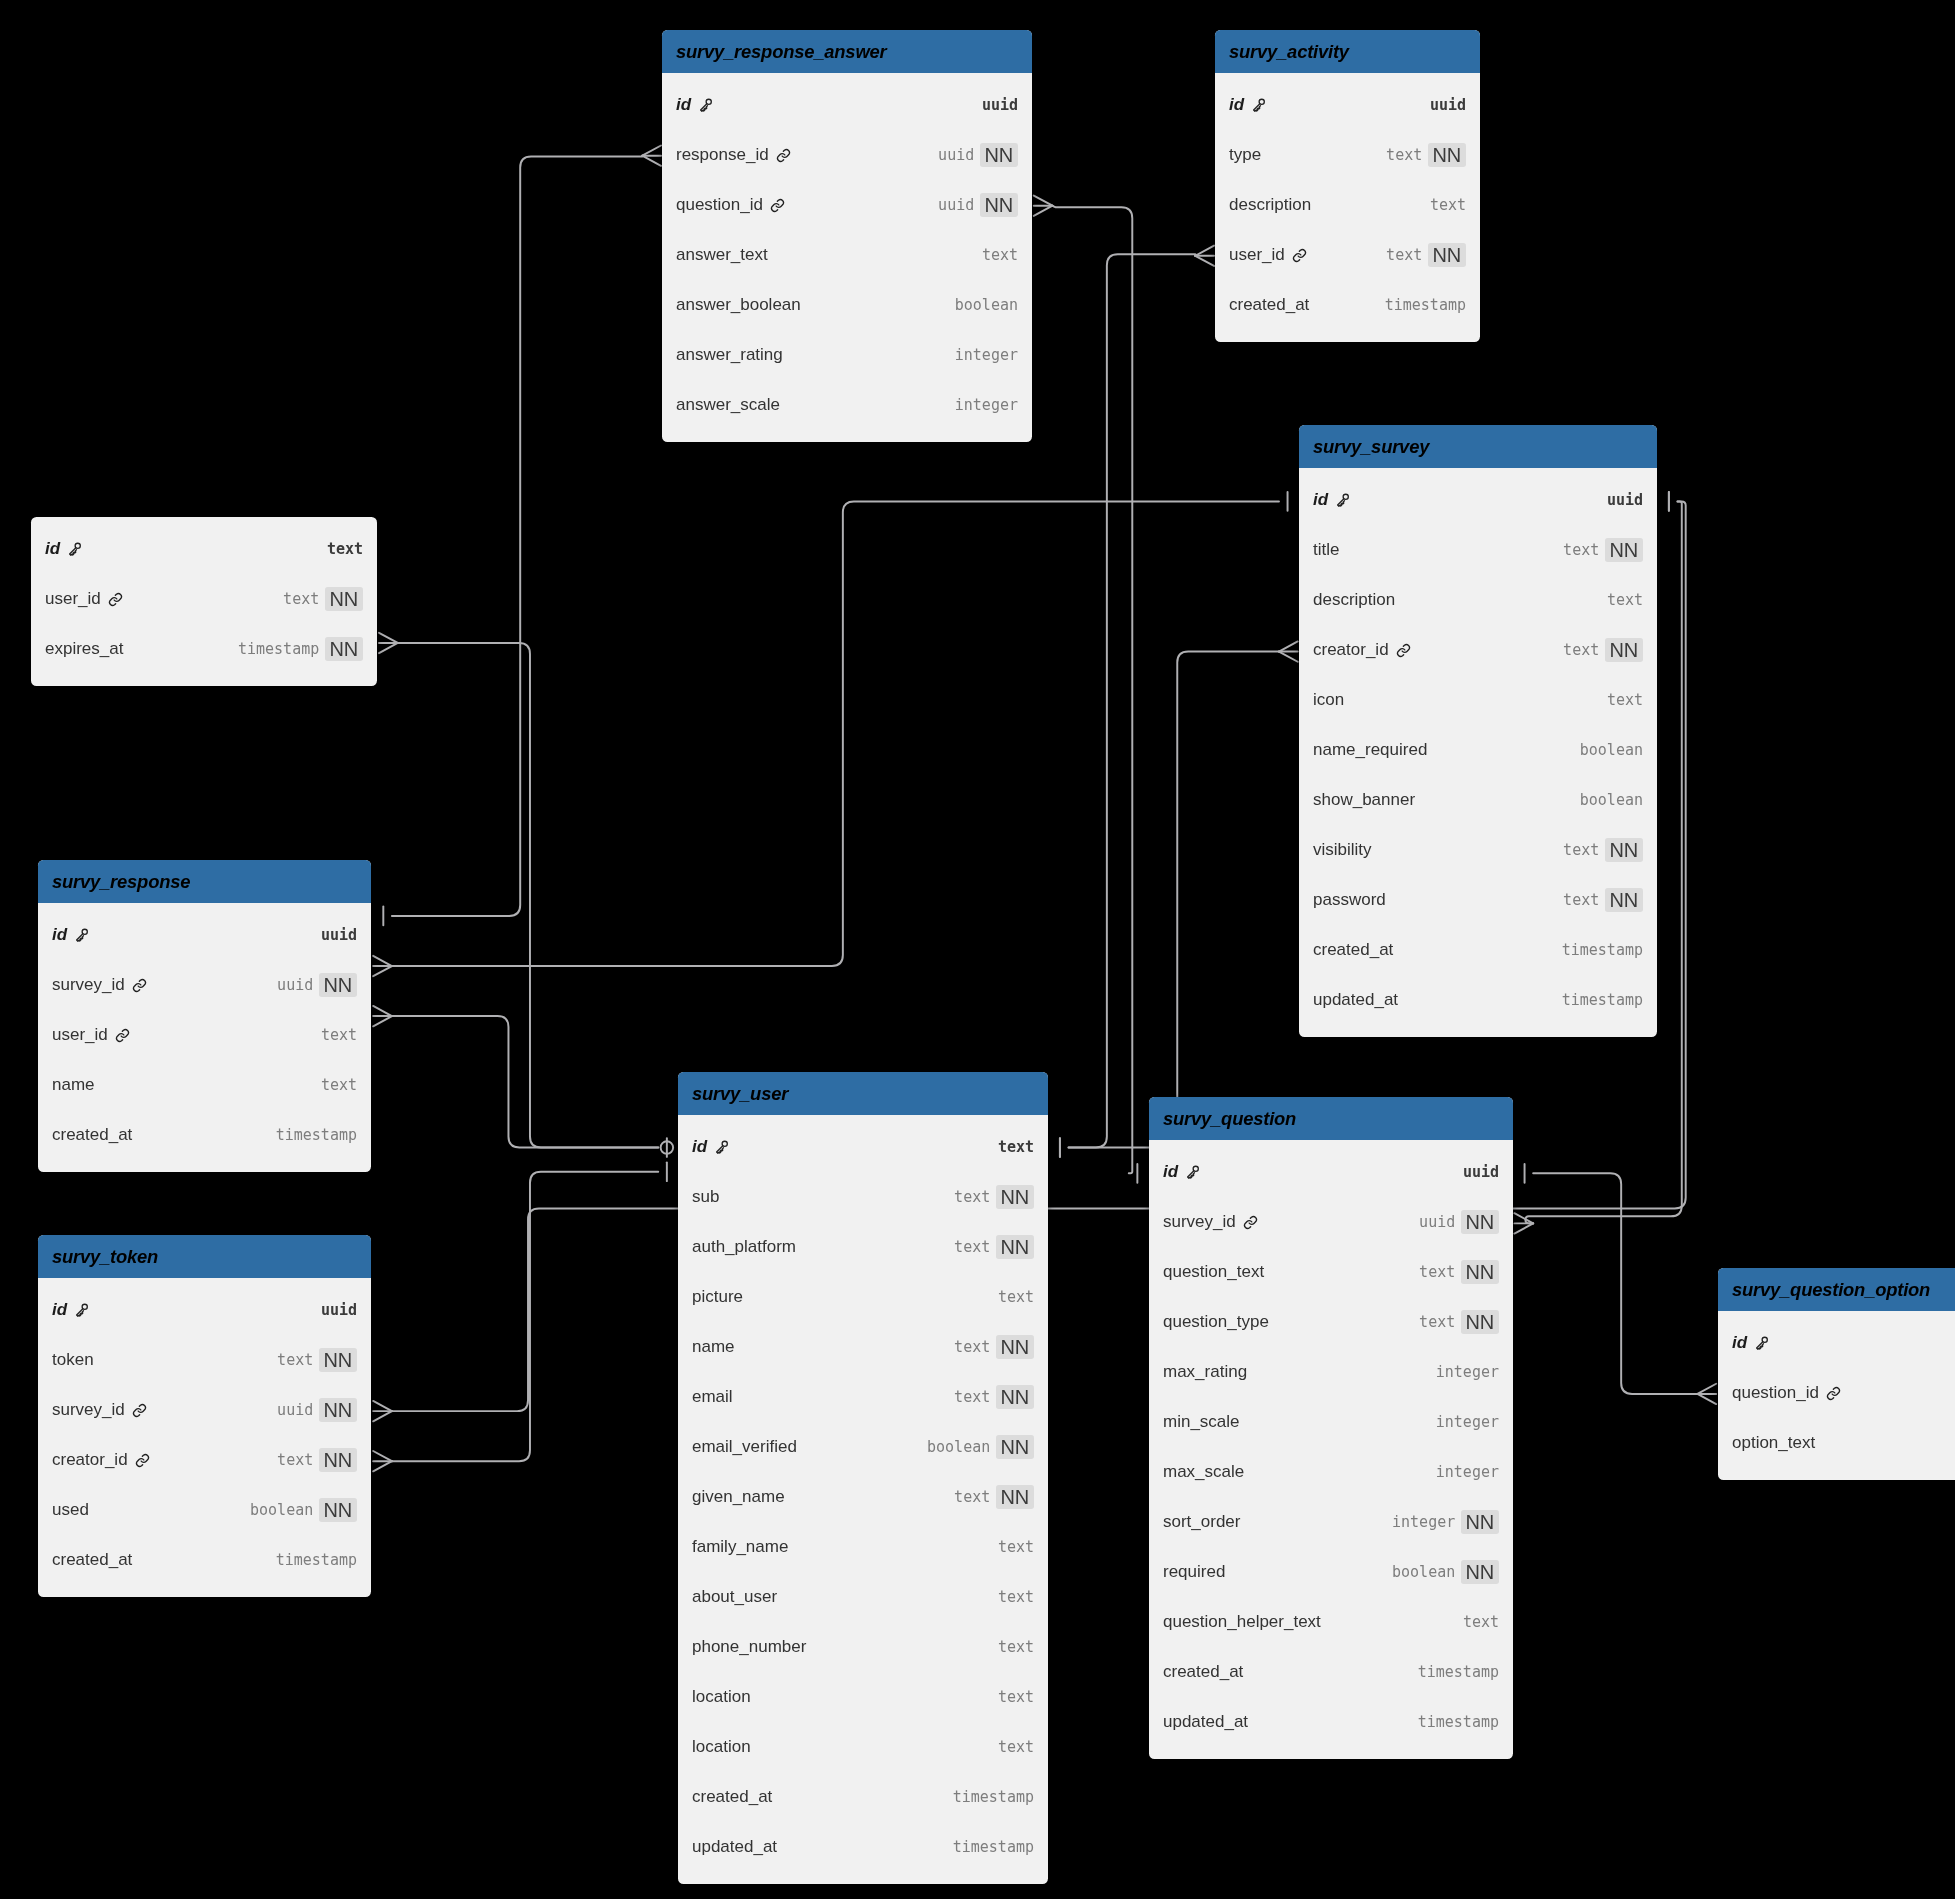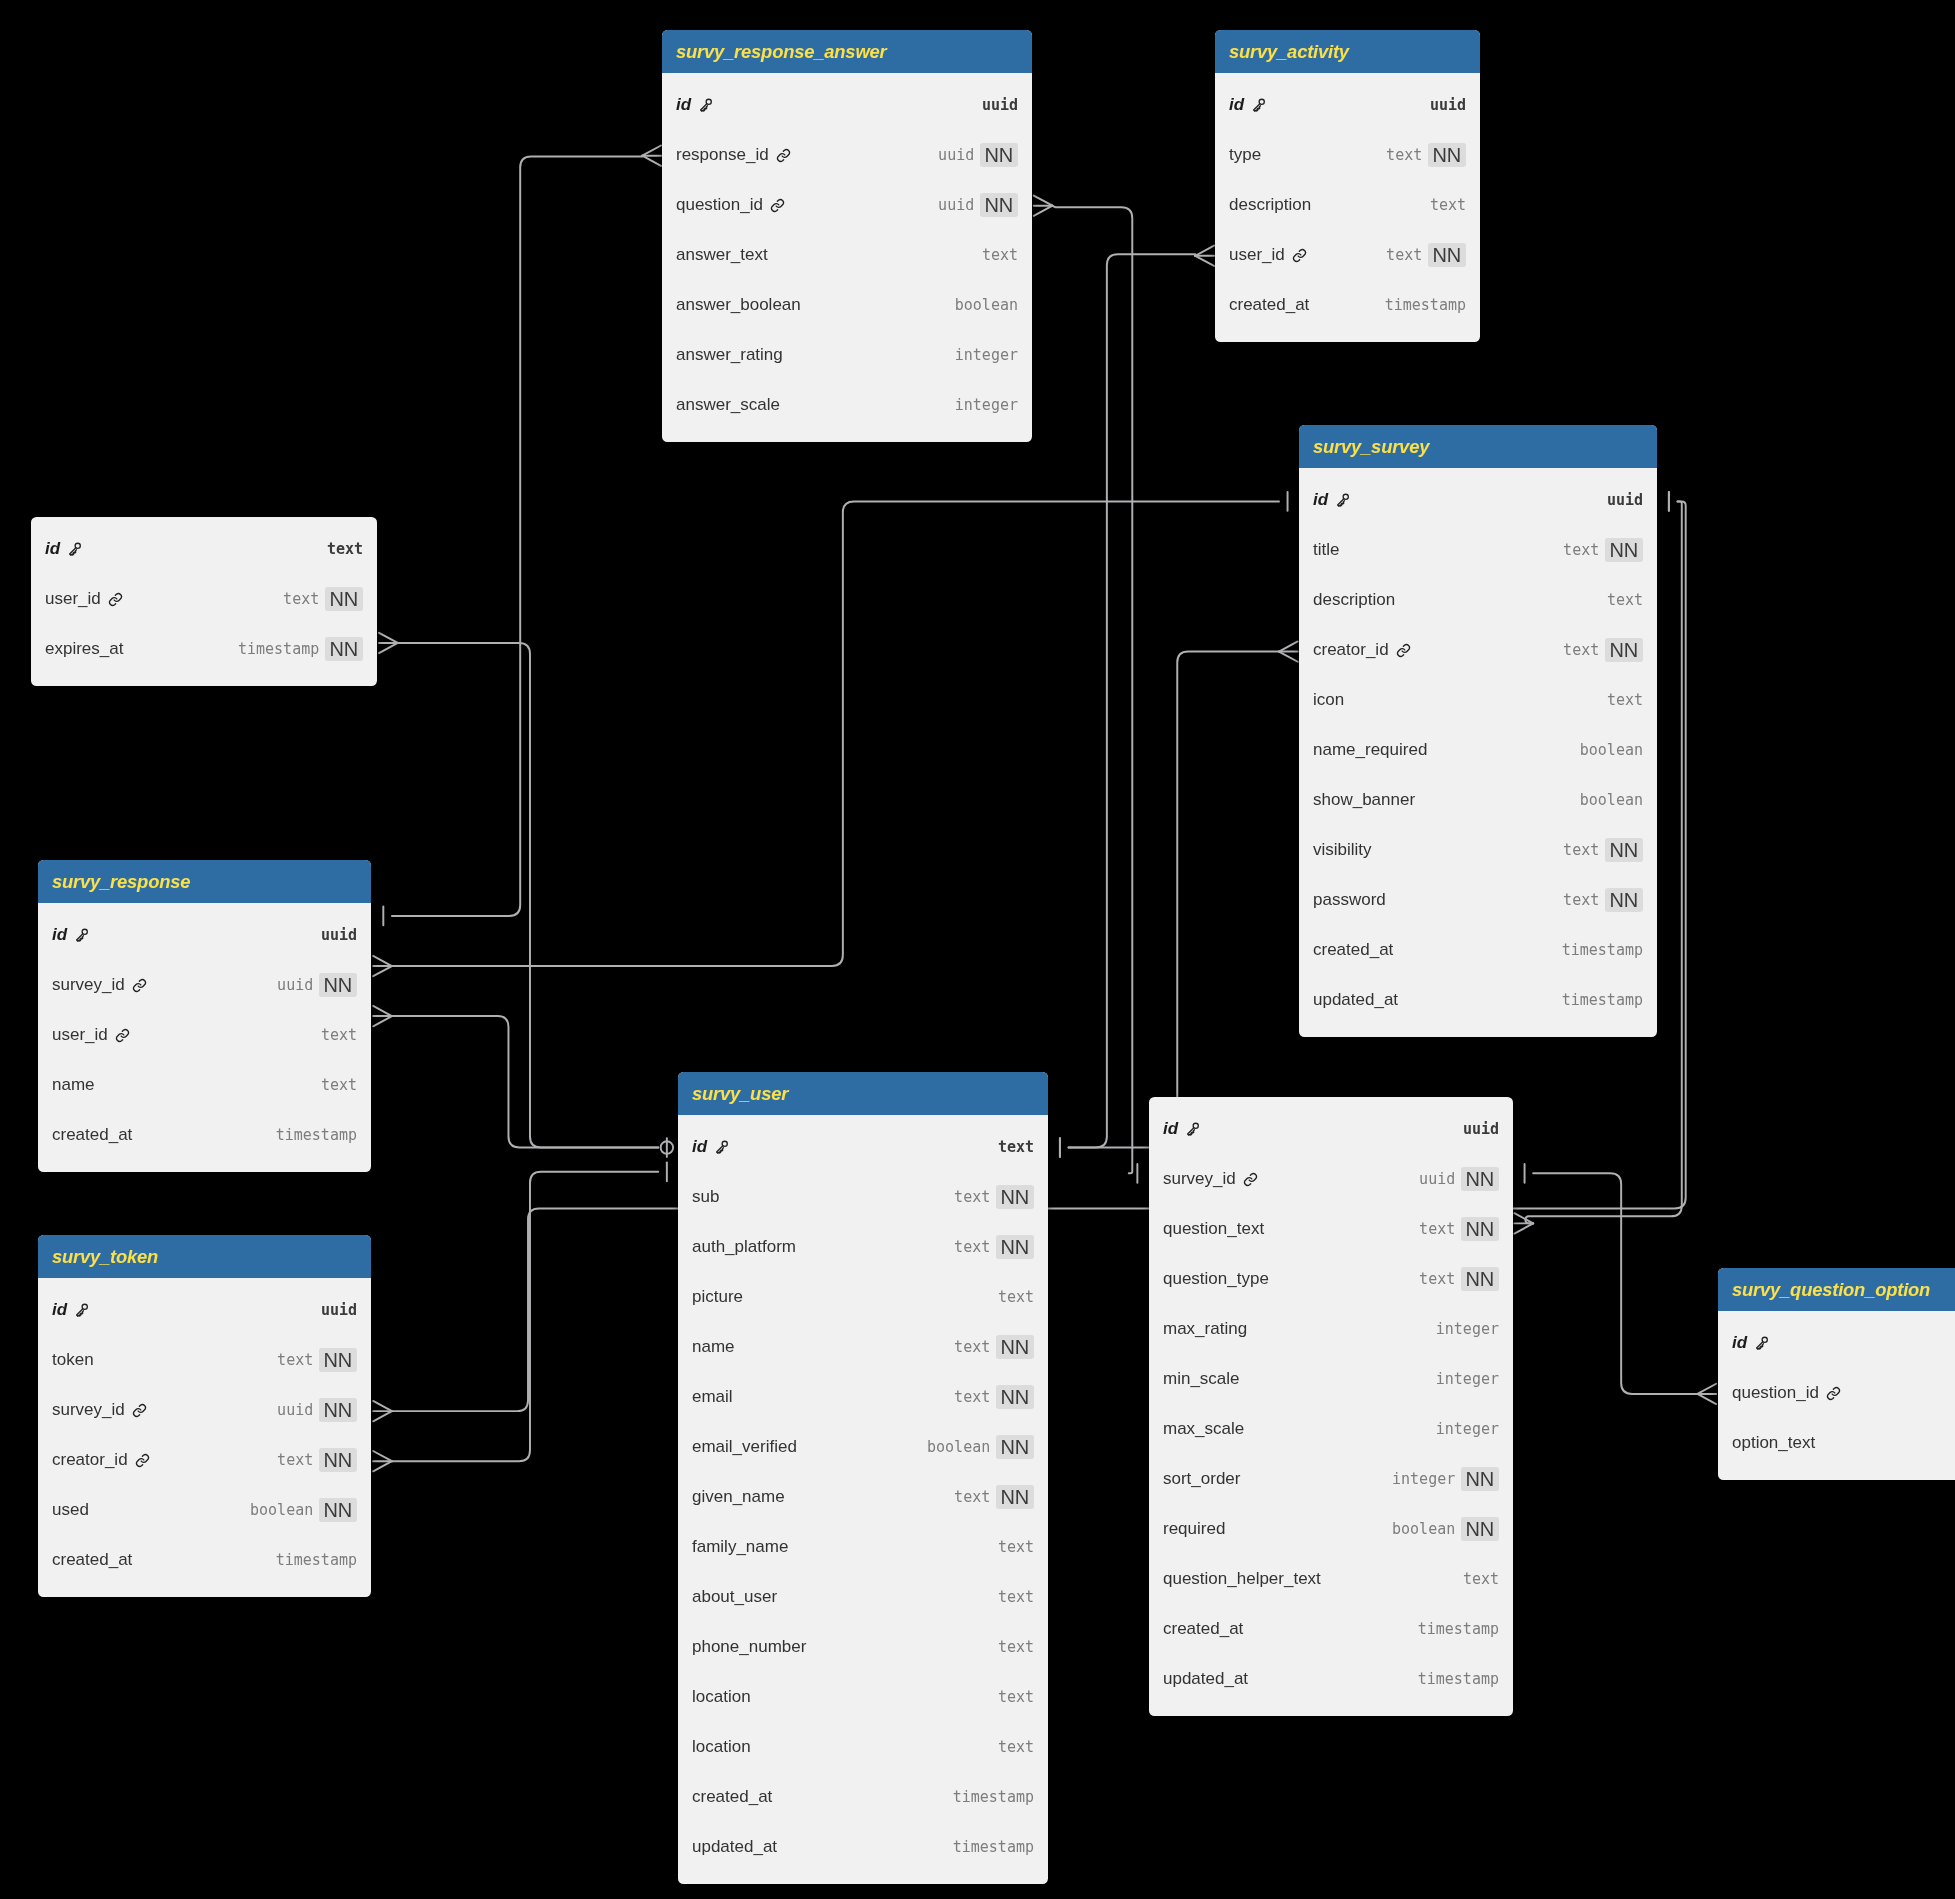--- a/index.html
+++ b/index.html
@@ -42,21 +42,21 @@
   }
   .entity {
     position: absolute;
     border-radius: 5.5px;
     background: #f1f1f1;
     box-shadow: 0 2.3px 6.3px rgba(0,0,0,0.55);
     overflow: hidden;
   }
   .entity-header {
     background: #2e6da4;
-    color: #fde047;
+    color: #000000;
     font-style: italic;
     font-weight: bold;
     font-size: 18.4px;
     letter-spacing: -0.2px;
     padding: 13px 0 11.7px 14px;
     line-height: 1;
     white-space: nowrap;
   }
   .entity-body {
     padding: 7px 0 11.7px 0;
@@ -598,20 +598,21 @@
             <span class="field-type">timestamp</span>
           </div>
           <div class="field-row">
             <span class="field-name">updated_at</span>
             <span class="field-spacer"></span>
             <span class="field-type">timestamp</span>
           </div>
         </div>
       </div>
       <div class="entity" style="left: 1149px; top: 1097px; width: 364px;">
+        <div class="entity-header">survy_question</div>
         <div class="entity-body">
           <div class="field-row is-pk">
             <span class="field-name">id</span>
             <span class="field-icon">
               <svg width="15.6" height="15.6" viewBox="0 0 24 24" fill="none" stroke="#222" stroke-width="2" stroke-linecap="round" stroke-linejoin="round">
                 <circle cx="16.5" cy="7.5" r="4"></circle>
                 <path d="M13.6 10.4 4 20l2 2 1.6-1.6 1.2 1.2 1.6-1.6-1.2-1.2 1.6-1.6 1.2 1.2 1.6-1.6-1.2-1.2 2.2-2.2"></path>
               </svg>
             </span>
             <span class="field-spacer"></span>

